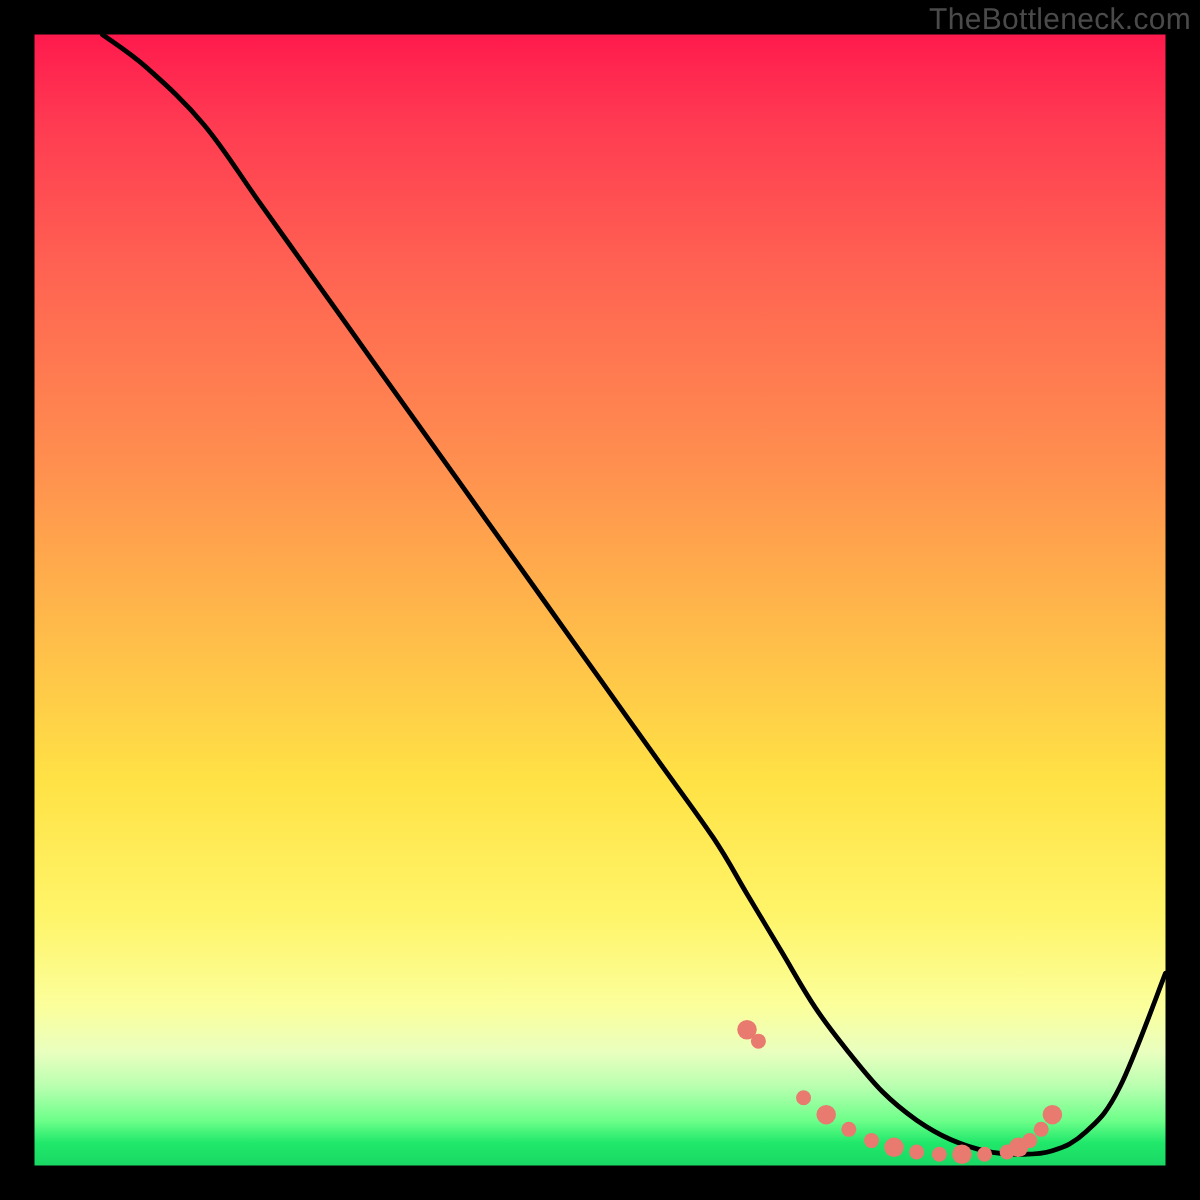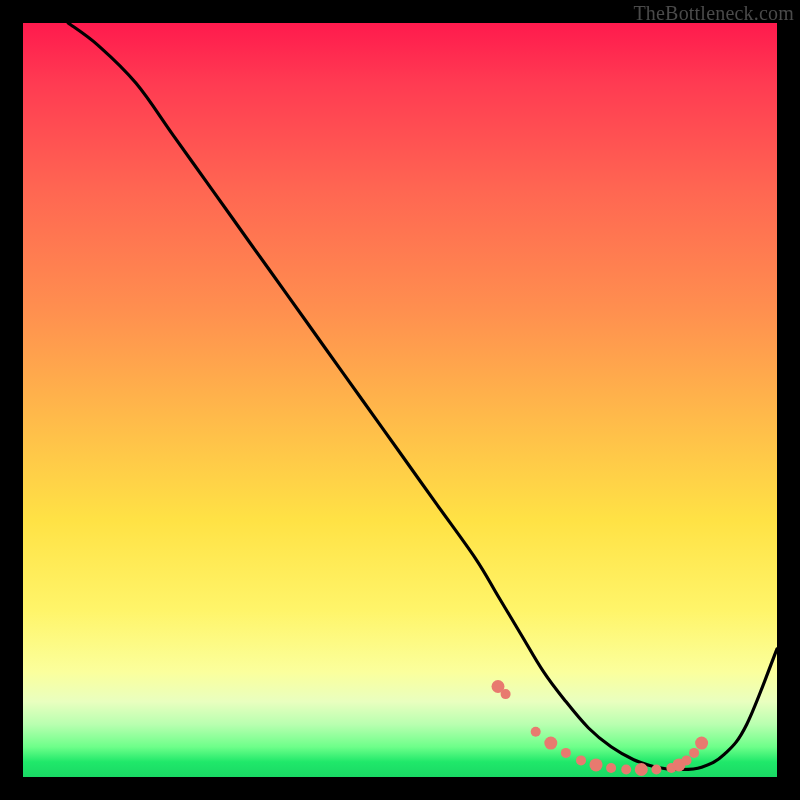--- a/index.html
+++ b/index.html
@@ -11,21 +11,20 @@
     overflow: hidden;
     font-family: Arial, Helvetica, sans-serif;
   }
   .frame {
     position: absolute;
     left: 0;
     top: 0;
     width: 800px;
     height: 800px;
     background: #000;
-    font-family: Liberation Serif, serif;
   }
   .plot {
     position: absolute;
     left: 23px;
     top: 23px;
     width: 754px;
     height: 754px;
     
     background: linear-gradient(to bottom,
       #ff1a4d 0%,

